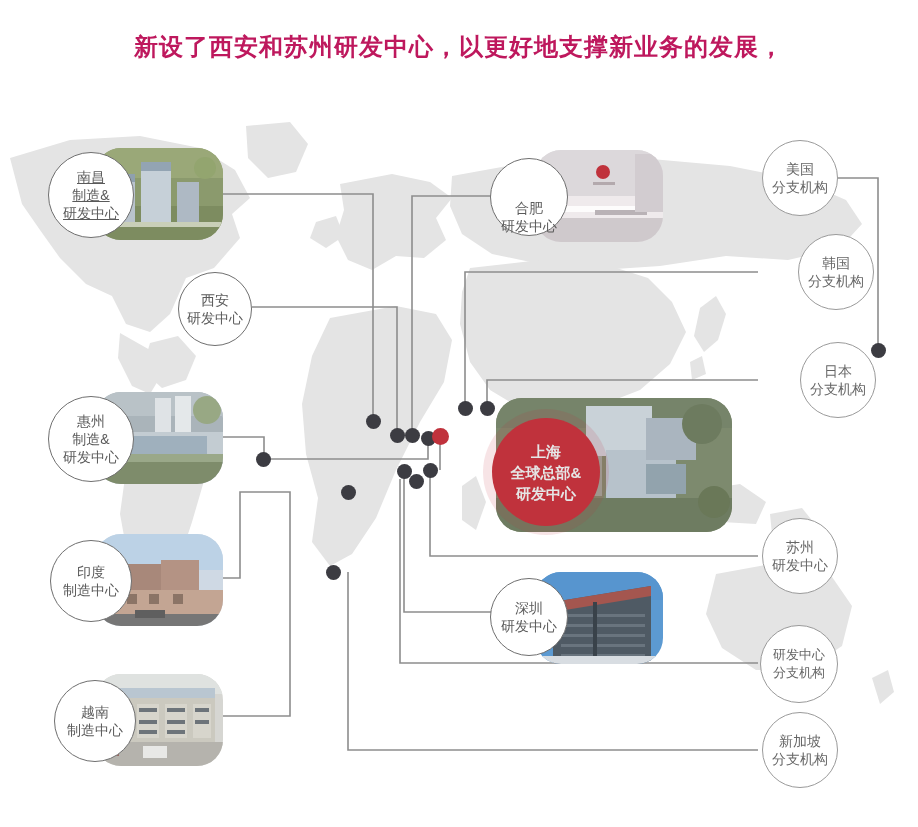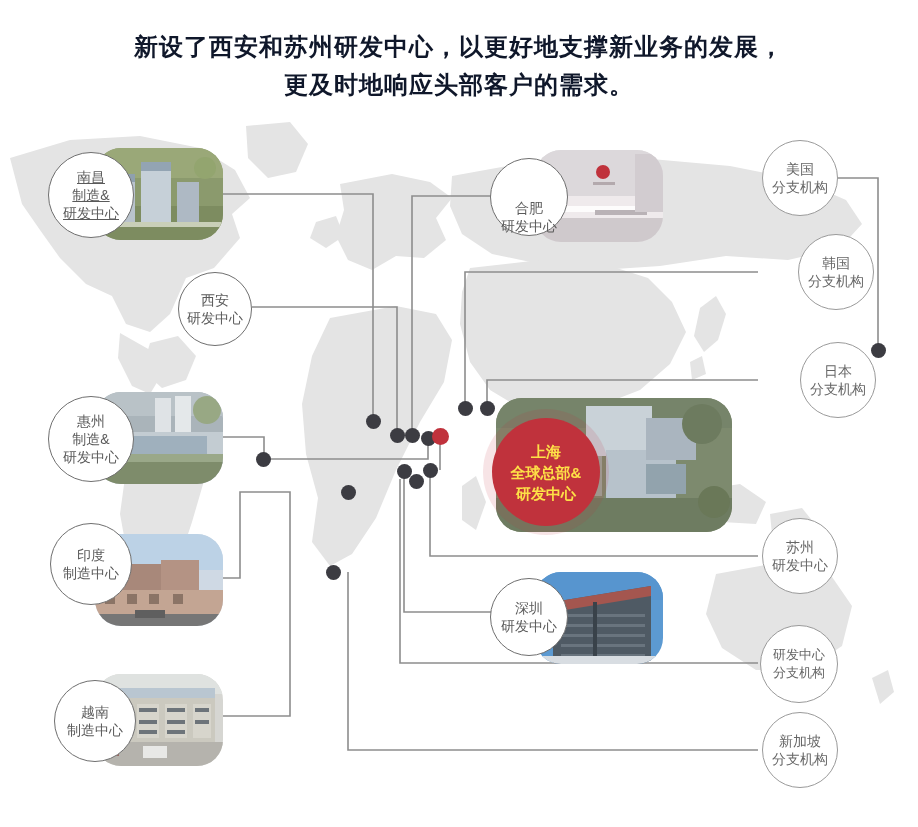--- a/index.html
+++ b/index.html
@@ -9,21 +9,21 @@
     font-family:"Liberation Sans","DejaVu Sans",sans-serif;
     overflow:hidden;
     position:relative;
   }
   #stage{position:relative;width:918px;height:827px;overflow:hidden;background:#fff;}
 
   
   .title{
     position:absolute;left:0;top:28px;width:918px;
     text-align:center;
-    color:#0f172a;
+    color:#be185d;
     font-weight:bold;
     font-size:24px;
     line-height:38px;
     letter-spacing:1px;
   }
   .title .l2{display:block;}
 
   
   #maplayer{position:absolute;left:0;top:118px;width:918px;height:709px;}
   #maplayer svg{display:block;}
@@ -60,35 +60,34 @@
     line-height:18px;
     box-sizing:border-box;
   }
   .bubble.thin{border:1px solid #9a9a9a;color:#666;}
   .bubble span{display:block;white-space:nowrap;}
 
   
   .bubble.hq{
     background:#c0323c;
     border:none;
-    color:#fde047;
+    color:#e5e5e5;
     font-weight:bold;
     font-size:15px;
     line-height:21px;
     box-shadow:0 0 0 9px rgba(192,50,60,0.13);
   }
 </style>
 </head>
 <body>
 
 <div id="stage">
 
   <div class="title">
     <span>新设了西安和苏州研发中心，以更好地支撑新业务的发展，</span>
-    <span class="l2">更及时地响应头部客户的需求。</span>
   </div>
 
   <div id="maplayer">
     <svg width="918" height="709" viewBox="0 0 918 709" xmlns="http://www.w3.org/2000/svg">
       <g fill="#e4e4e4">
 
         <path d="M10 40 L70 22 L140 18 L200 30 L235 52 L250 80 L232 96 L240 120 L214 150
                  L186 160 L170 196 L150 214 L126 206 L112 178 L86 166 L60 140 L40 112
                  L22 86 Z"></path>
         <path d="M150 225 L178 218 L196 238 L186 262 L162 270 L142 252 Z"></path>
@@ -251,21 +250,21 @@
         <rect x="66" y="26" width="38" height="44" fill="#b49384"></rect>
         <rect x="0" y="56" width="128" height="24" fill="#c3a593"></rect>
         <rect x="10" y="60" width="10" height="10" fill="#8b7466"></rect>
         <rect x="32" y="60" width="10" height="10" fill="#8b7466"></rect>
         <rect x="54" y="60" width="10" height="10" fill="#8b7466"></rect>
         <rect x="78" y="60" width="10" height="10" fill="#8b7466"></rect>
         <rect x="0" y="80" width="128" height="12" fill="#767676"></rect>
         <rect x="40" y="76" width="30" height="8" fill="#5f5f5f"></rect>
       </svg>
     </div>
-    <div class="bubble" style="left:50px;top:523px;width:82px;height:82px;align-items:center;">
+    <div class="bubble" style="left:50px;top:540px;width:82px;height:82px;align-items:center;">
       <div>
         <span>印度</span>
         <span>制造中心</span>
       </div>
     </div>
   </div>
 
   <div class="node">
     <div class="photocard" style="left:95px;top:674px;width:128px;height:92px;">
       <svg class="ph" viewBox="0 0 128 92" preserveAspectRatio="none">

